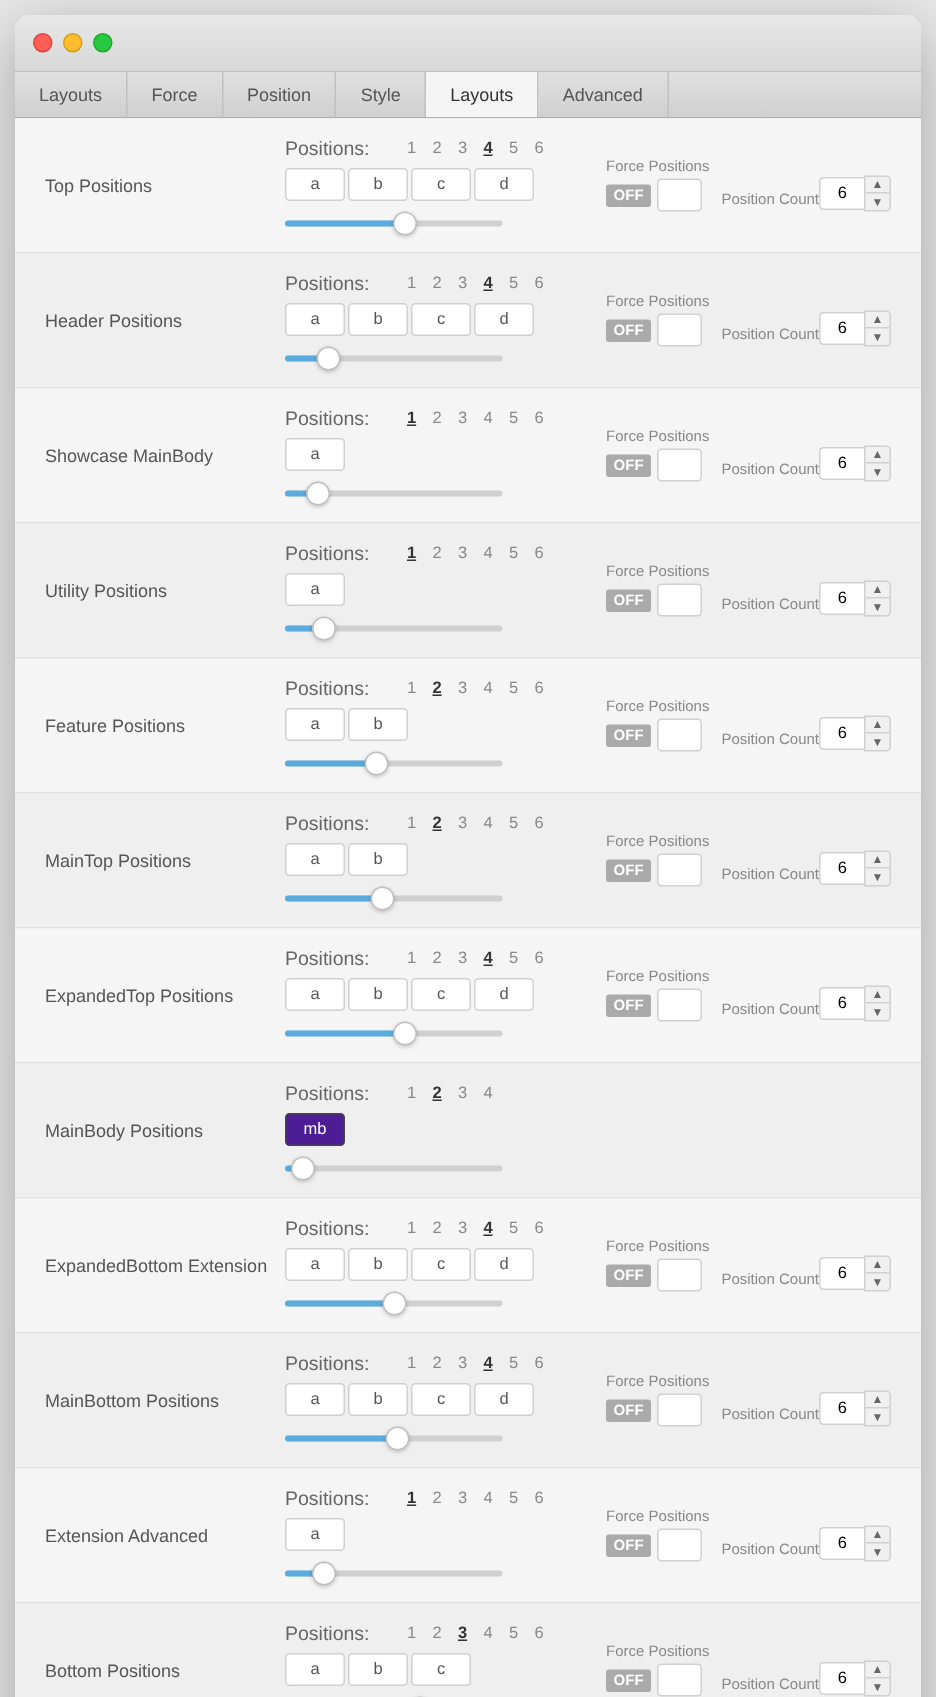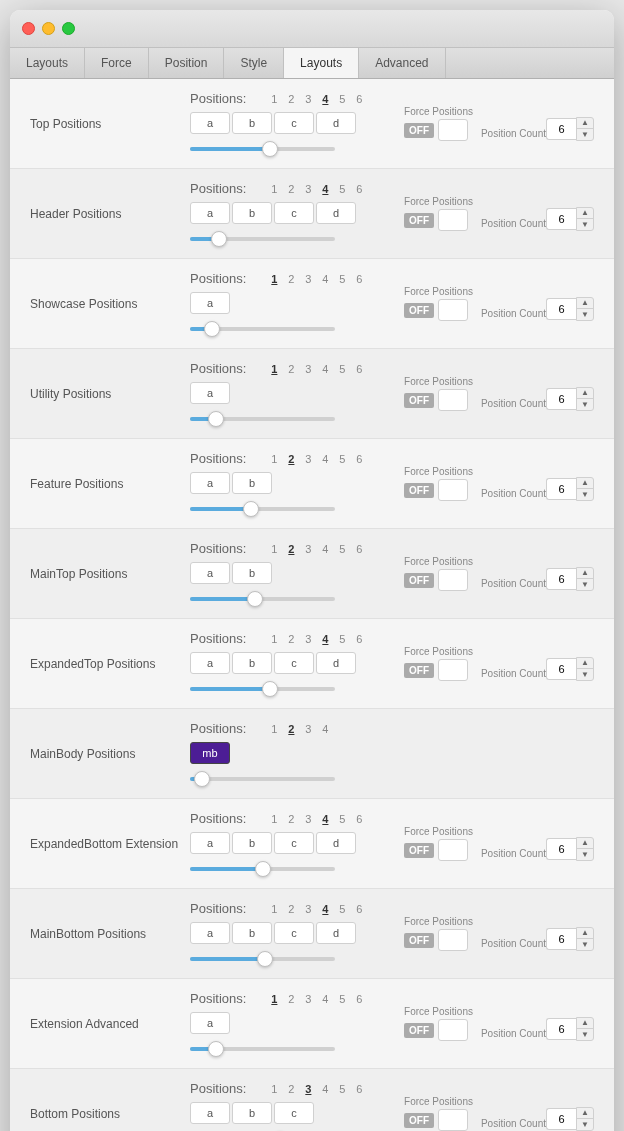--- a/index.html
+++ b/index.html
@@ -358,21 +358,21 @@
               <input class="pc-input" type="text" value="6" style="">
               <div class="pc-arrows">
                 <div class="pc-arrow">▲</div>
                 <div class="pc-arrow">▼</div>
               </div>
             </div>
           </div>
         </div>
       </div>
       <div class="section">
-        <div class="section-label">Showcase Positions</div>
+        <div class="section-label">Showcase MainBody</div>
         <div class="section-controls">
           <div class="positions-row">
             <span class="positions-label">Positions:</span>
             <span class="pos-num active">1</span>
             <span class="pos-num">2</span>
             <span class="pos-num">3</span>
             <span class="pos-num">4</span>
             <span class="pos-num">5</span>
             <span class="pos-num">6</span>
           </div>

